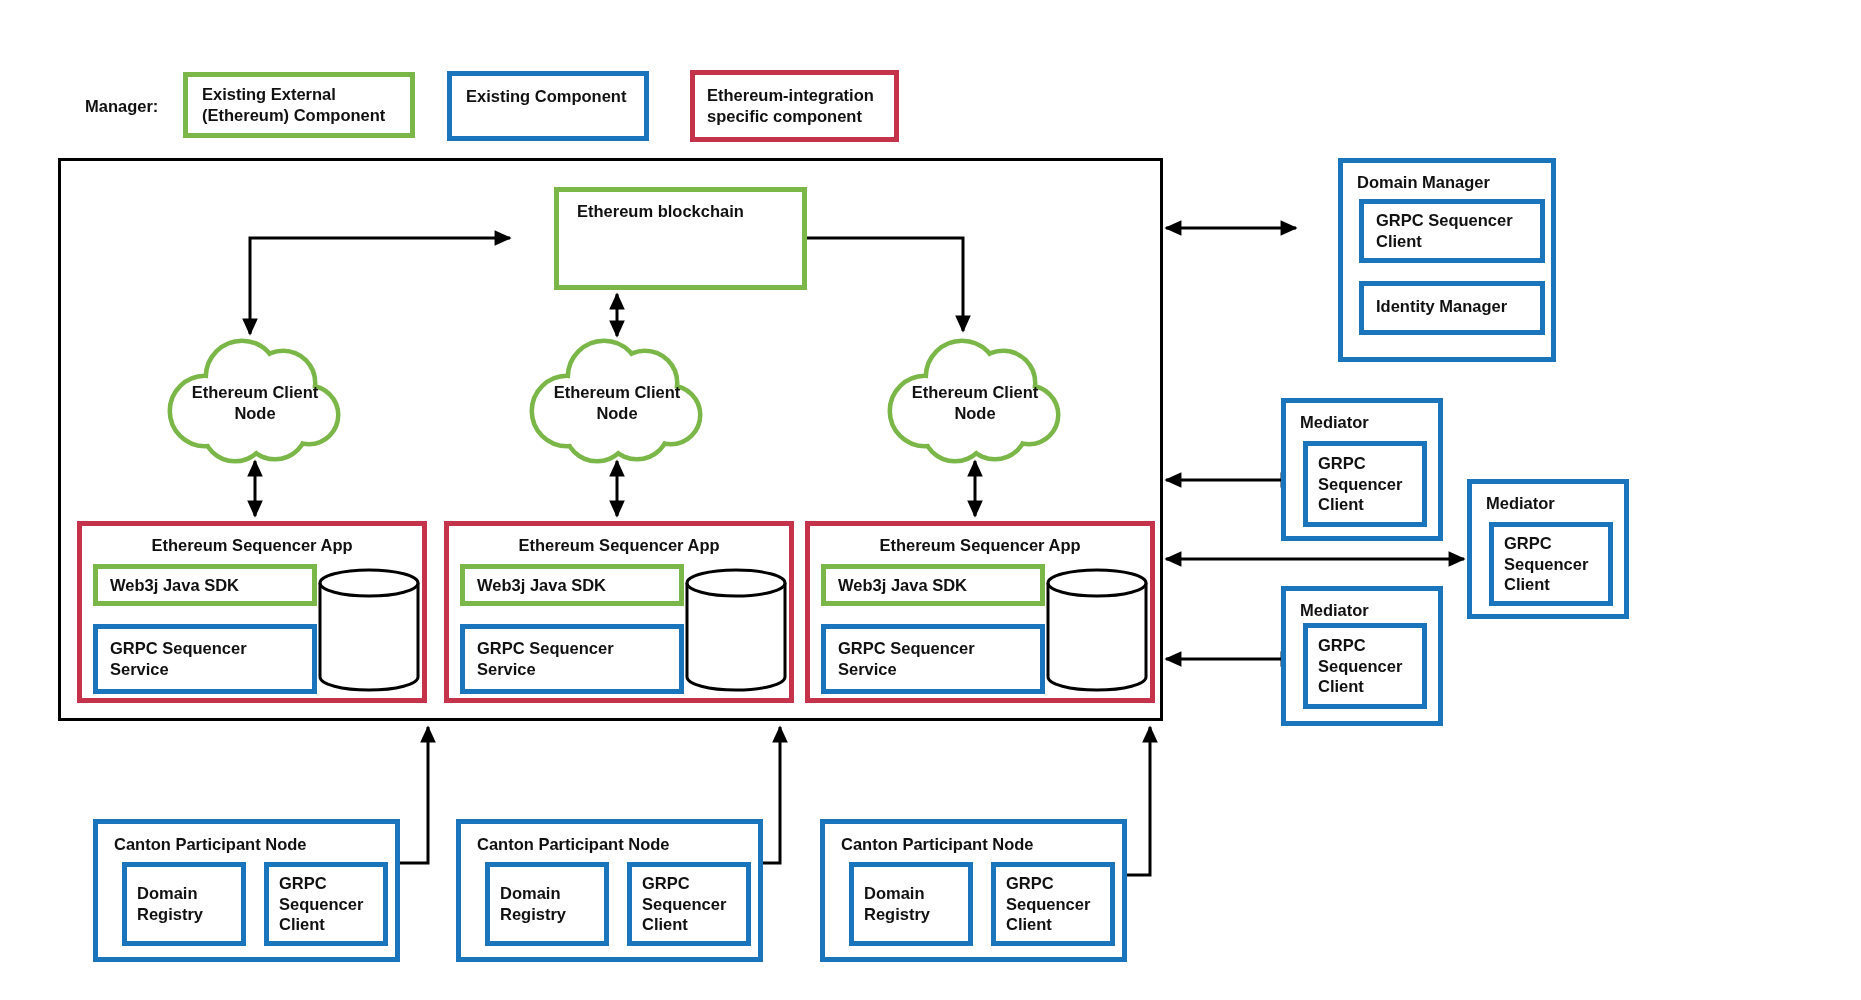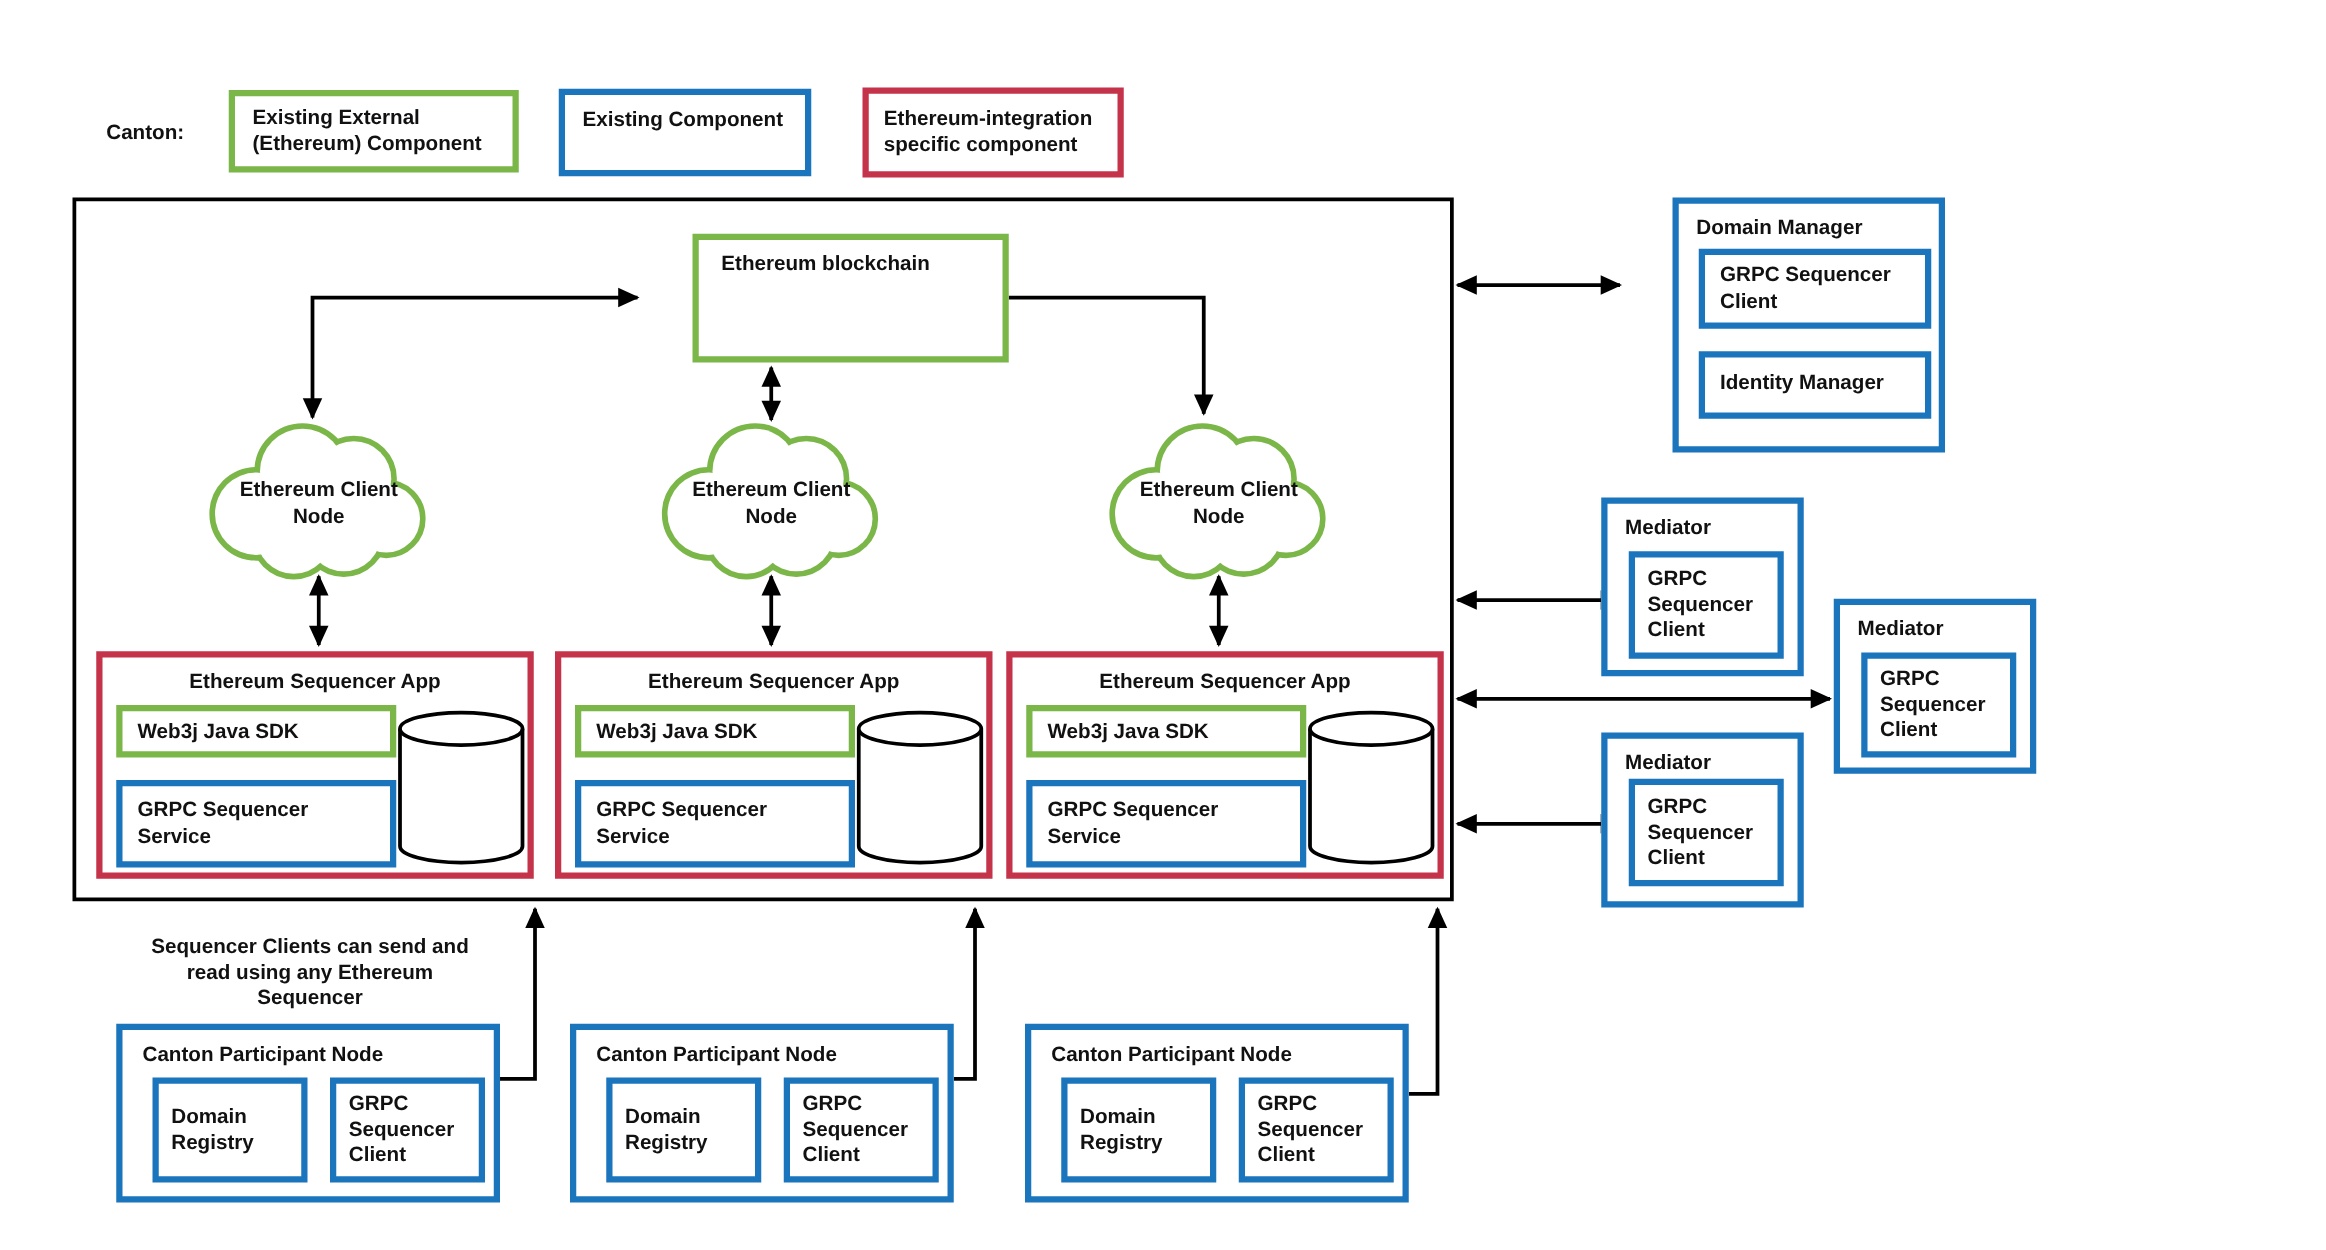--- a/index.html
+++ b/index.html
@@ -114,21 +114,21 @@
     <path class="arr" d="M1166 228 H1296" marker-start="url(#ah)" marker-end="url(#ah)"></path>
     <path class="arr" d="M1166 480 H1296" marker-start="url(#ah)" marker-end="url(#ah)"></path>
     <path class="arr" d="M1166 559 H1464" marker-start="url(#ah)" marker-end="url(#ah)"></path>
     <path class="arr" d="M1166 659 H1296" marker-start="url(#ah)" marker-end="url(#ah)"></path>
 
     <path class="arr" d="M400 863 H428 V727" marker-end="url(#ah)"></path>
     <path class="arr" d="M763 863 H780 V727" marker-end="url(#ah)"></path>
     <path class="arr" d="M1127 875 H1150 V727" marker-end="url(#ah)"></path>
   </svg>
 
-  <div class="txt" style="left:85px;top:96px;">Canton:</div>
+  <div class="txt" style="left:85px;top:96px;">Manager:</div>
   <div class="abs b-green" style="left:183px;top:72px;width:232px;height:66px;background:#fff;">
     <div class="abs vcenter" style="left:14px;top:0;right:4px;height:100%;">
         <span>Existing External (Ethereum) Component</span>
       </div>
   </div>
   <div class="abs b-blue" style="left:447px;top:71px;width:202px;height:70px;background:#fff;">
     <div class="abs" style="left:14px;top:10px;right:4px;"><span>Existing Component</span></div>
   </div>
   <div class="abs b-red" style="left:690px;top:70px;width:209px;height:72px;background:#fff;">
     <div class="abs vcenter" style="left:12px;top:0;right:2px;height:100%;">
@@ -196,21 +196,20 @@
       <span style="padding-left:10px;">GRPC Sequencer Client</span>
     </div>
   </div>
   <div class="abs b-blue" style="left:1281px;top:586px;width:162px;height:140px;background:#fff;">
     <div class="pad-title">Mediator</div>
     <div class="abs b-blue vcenter" style="left:17px;top:32px;width:124px;height:86px;">
       <span style="padding-left:10px;">GRPC Sequencer Client</span>
     </div>
   </div>
 
-  <div class="abs" style="left:110px;top:747px;width:276px;text-align:center;">Sequencer Clients can send and read using any Ethereum Sequencer</div>
 
   <div class="abs b-blue" style="left:93px;top:819px;width:307px;height:143px;background:#fff;">
     <div style="padding:10px 0 0 16px;">Canton Participant Node</div>
     <div class="abs b-blue vcenter" style="left:24px;top:38px;width:124px;height:84px;">
       <span style="padding-left:10px;">Domain Registry</span>
     </div>
     <div class="abs b-blue vcenter" style="left:166px;top:38px;width:124px;height:84px;">
       <span style="padding-left:10px;">GRPC Sequencer Client</span>
     </div>
   </div>

